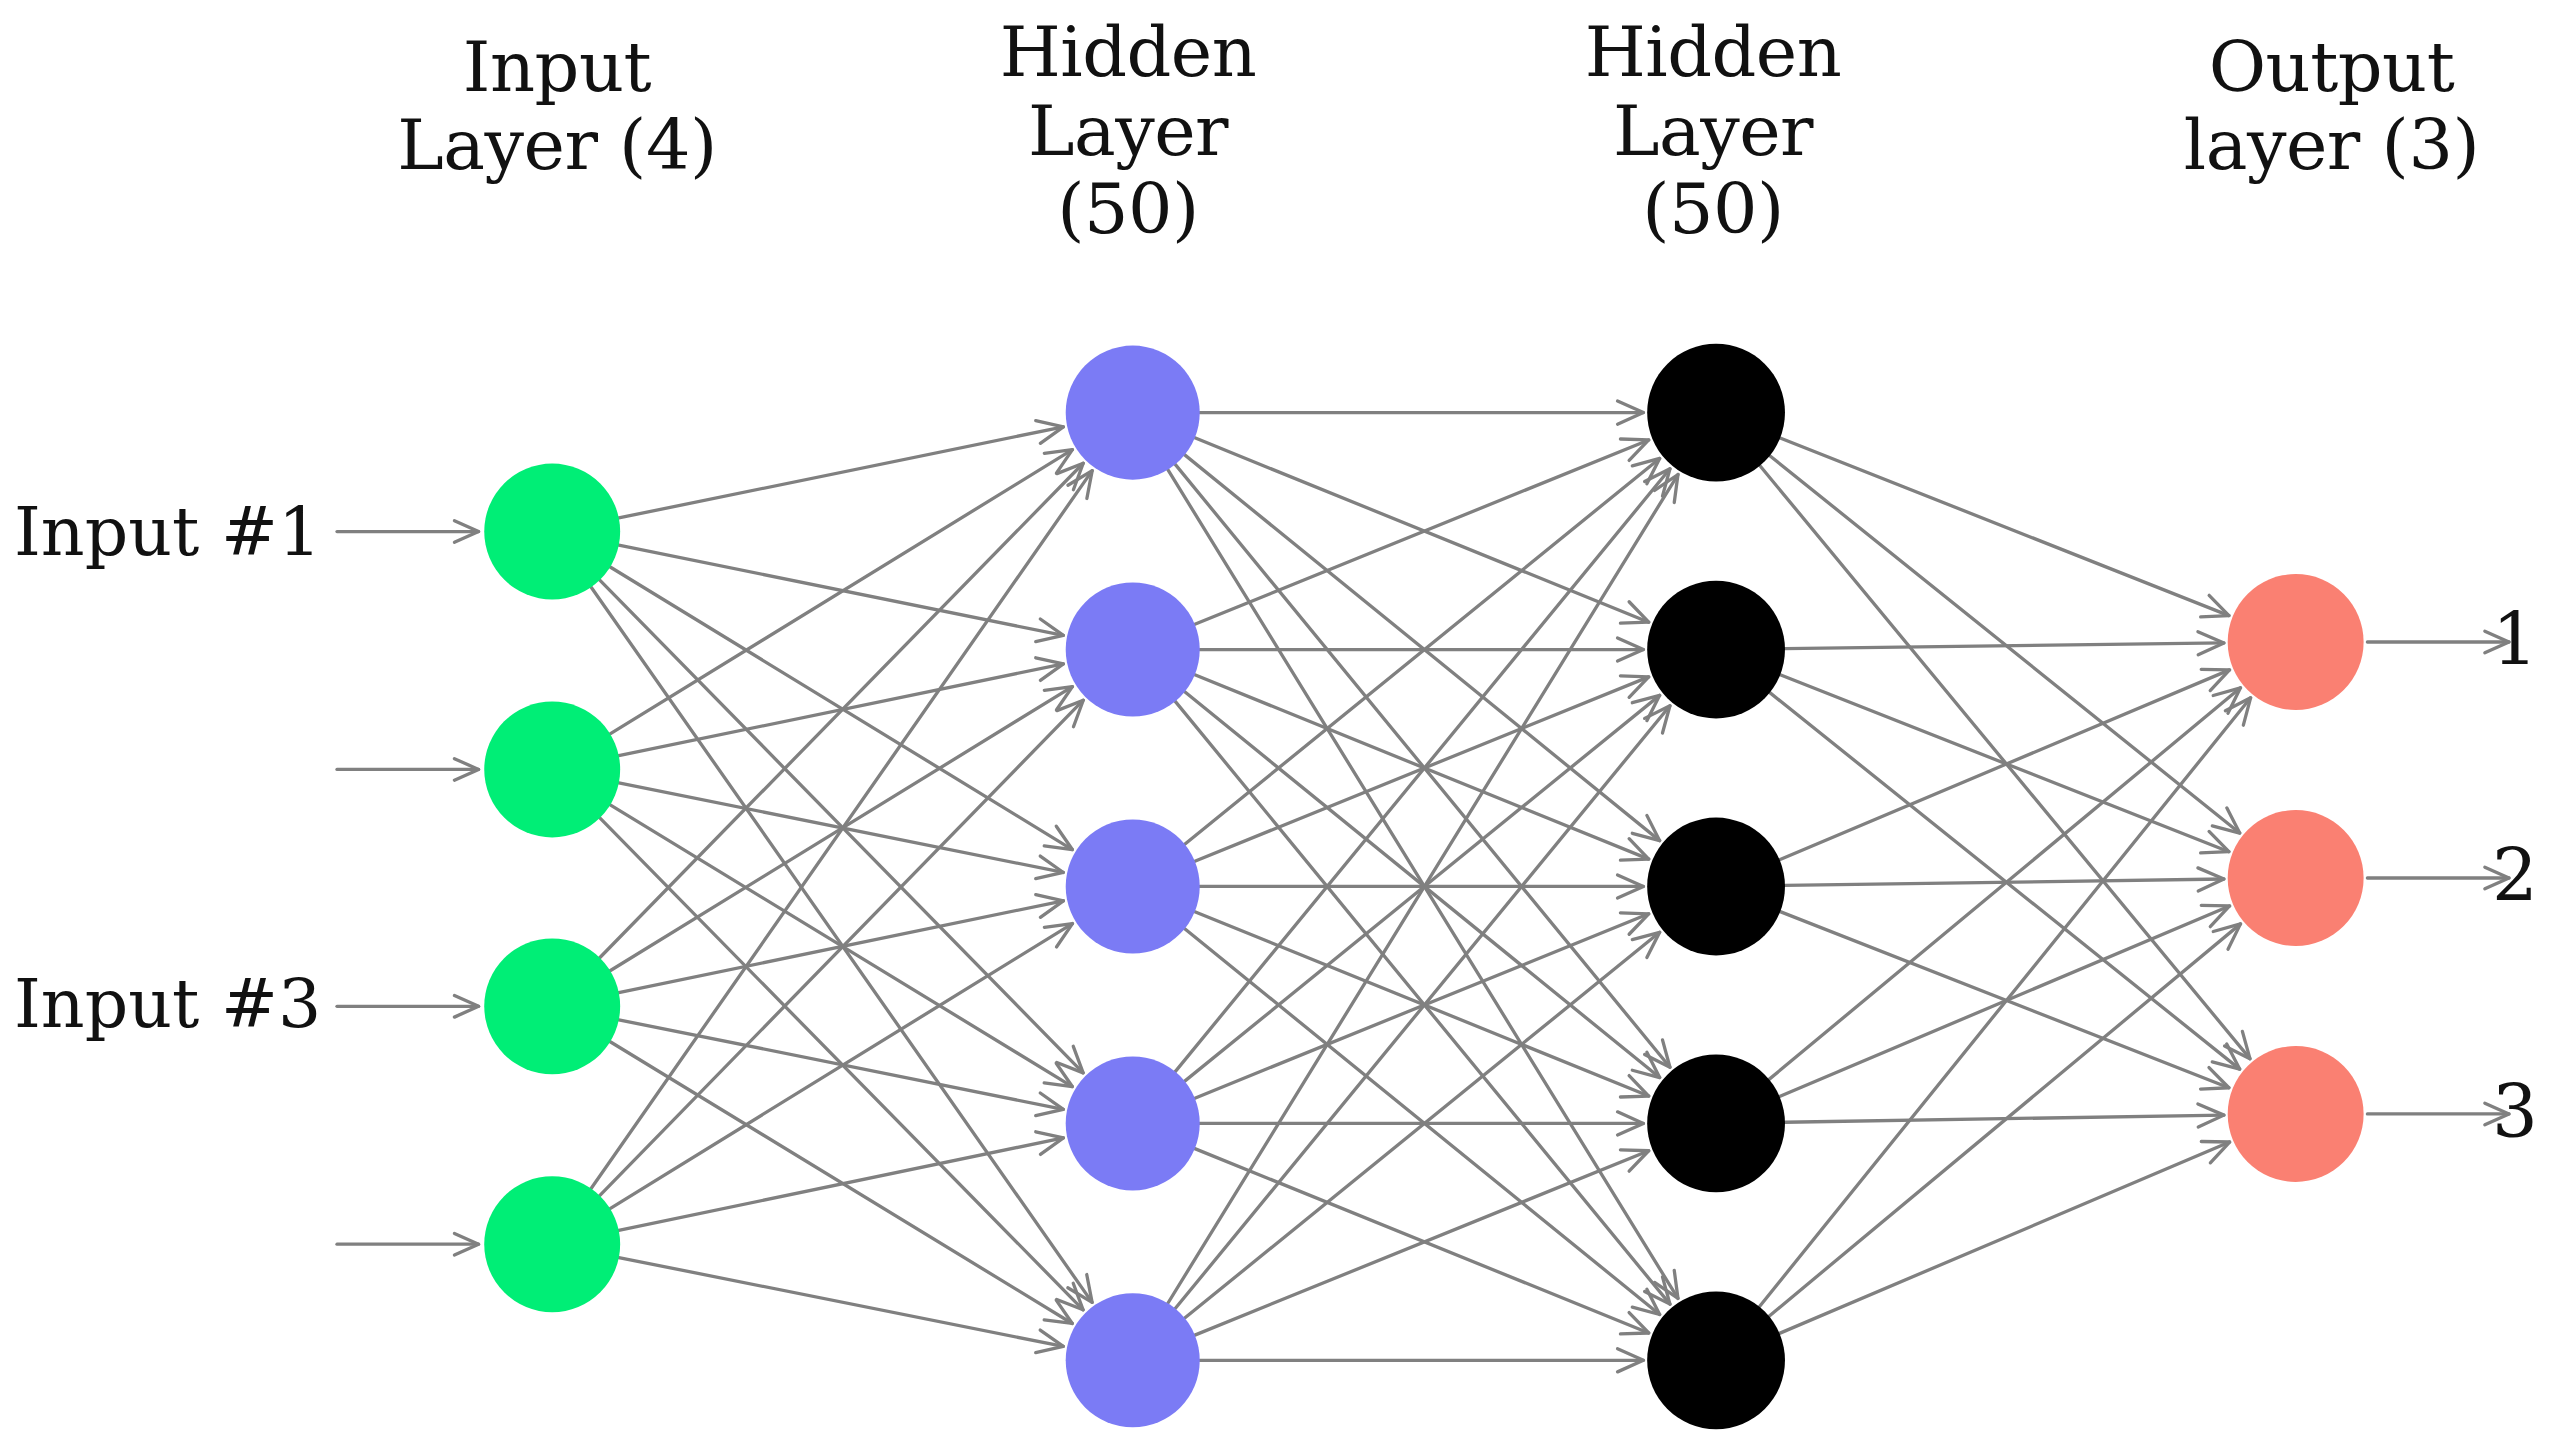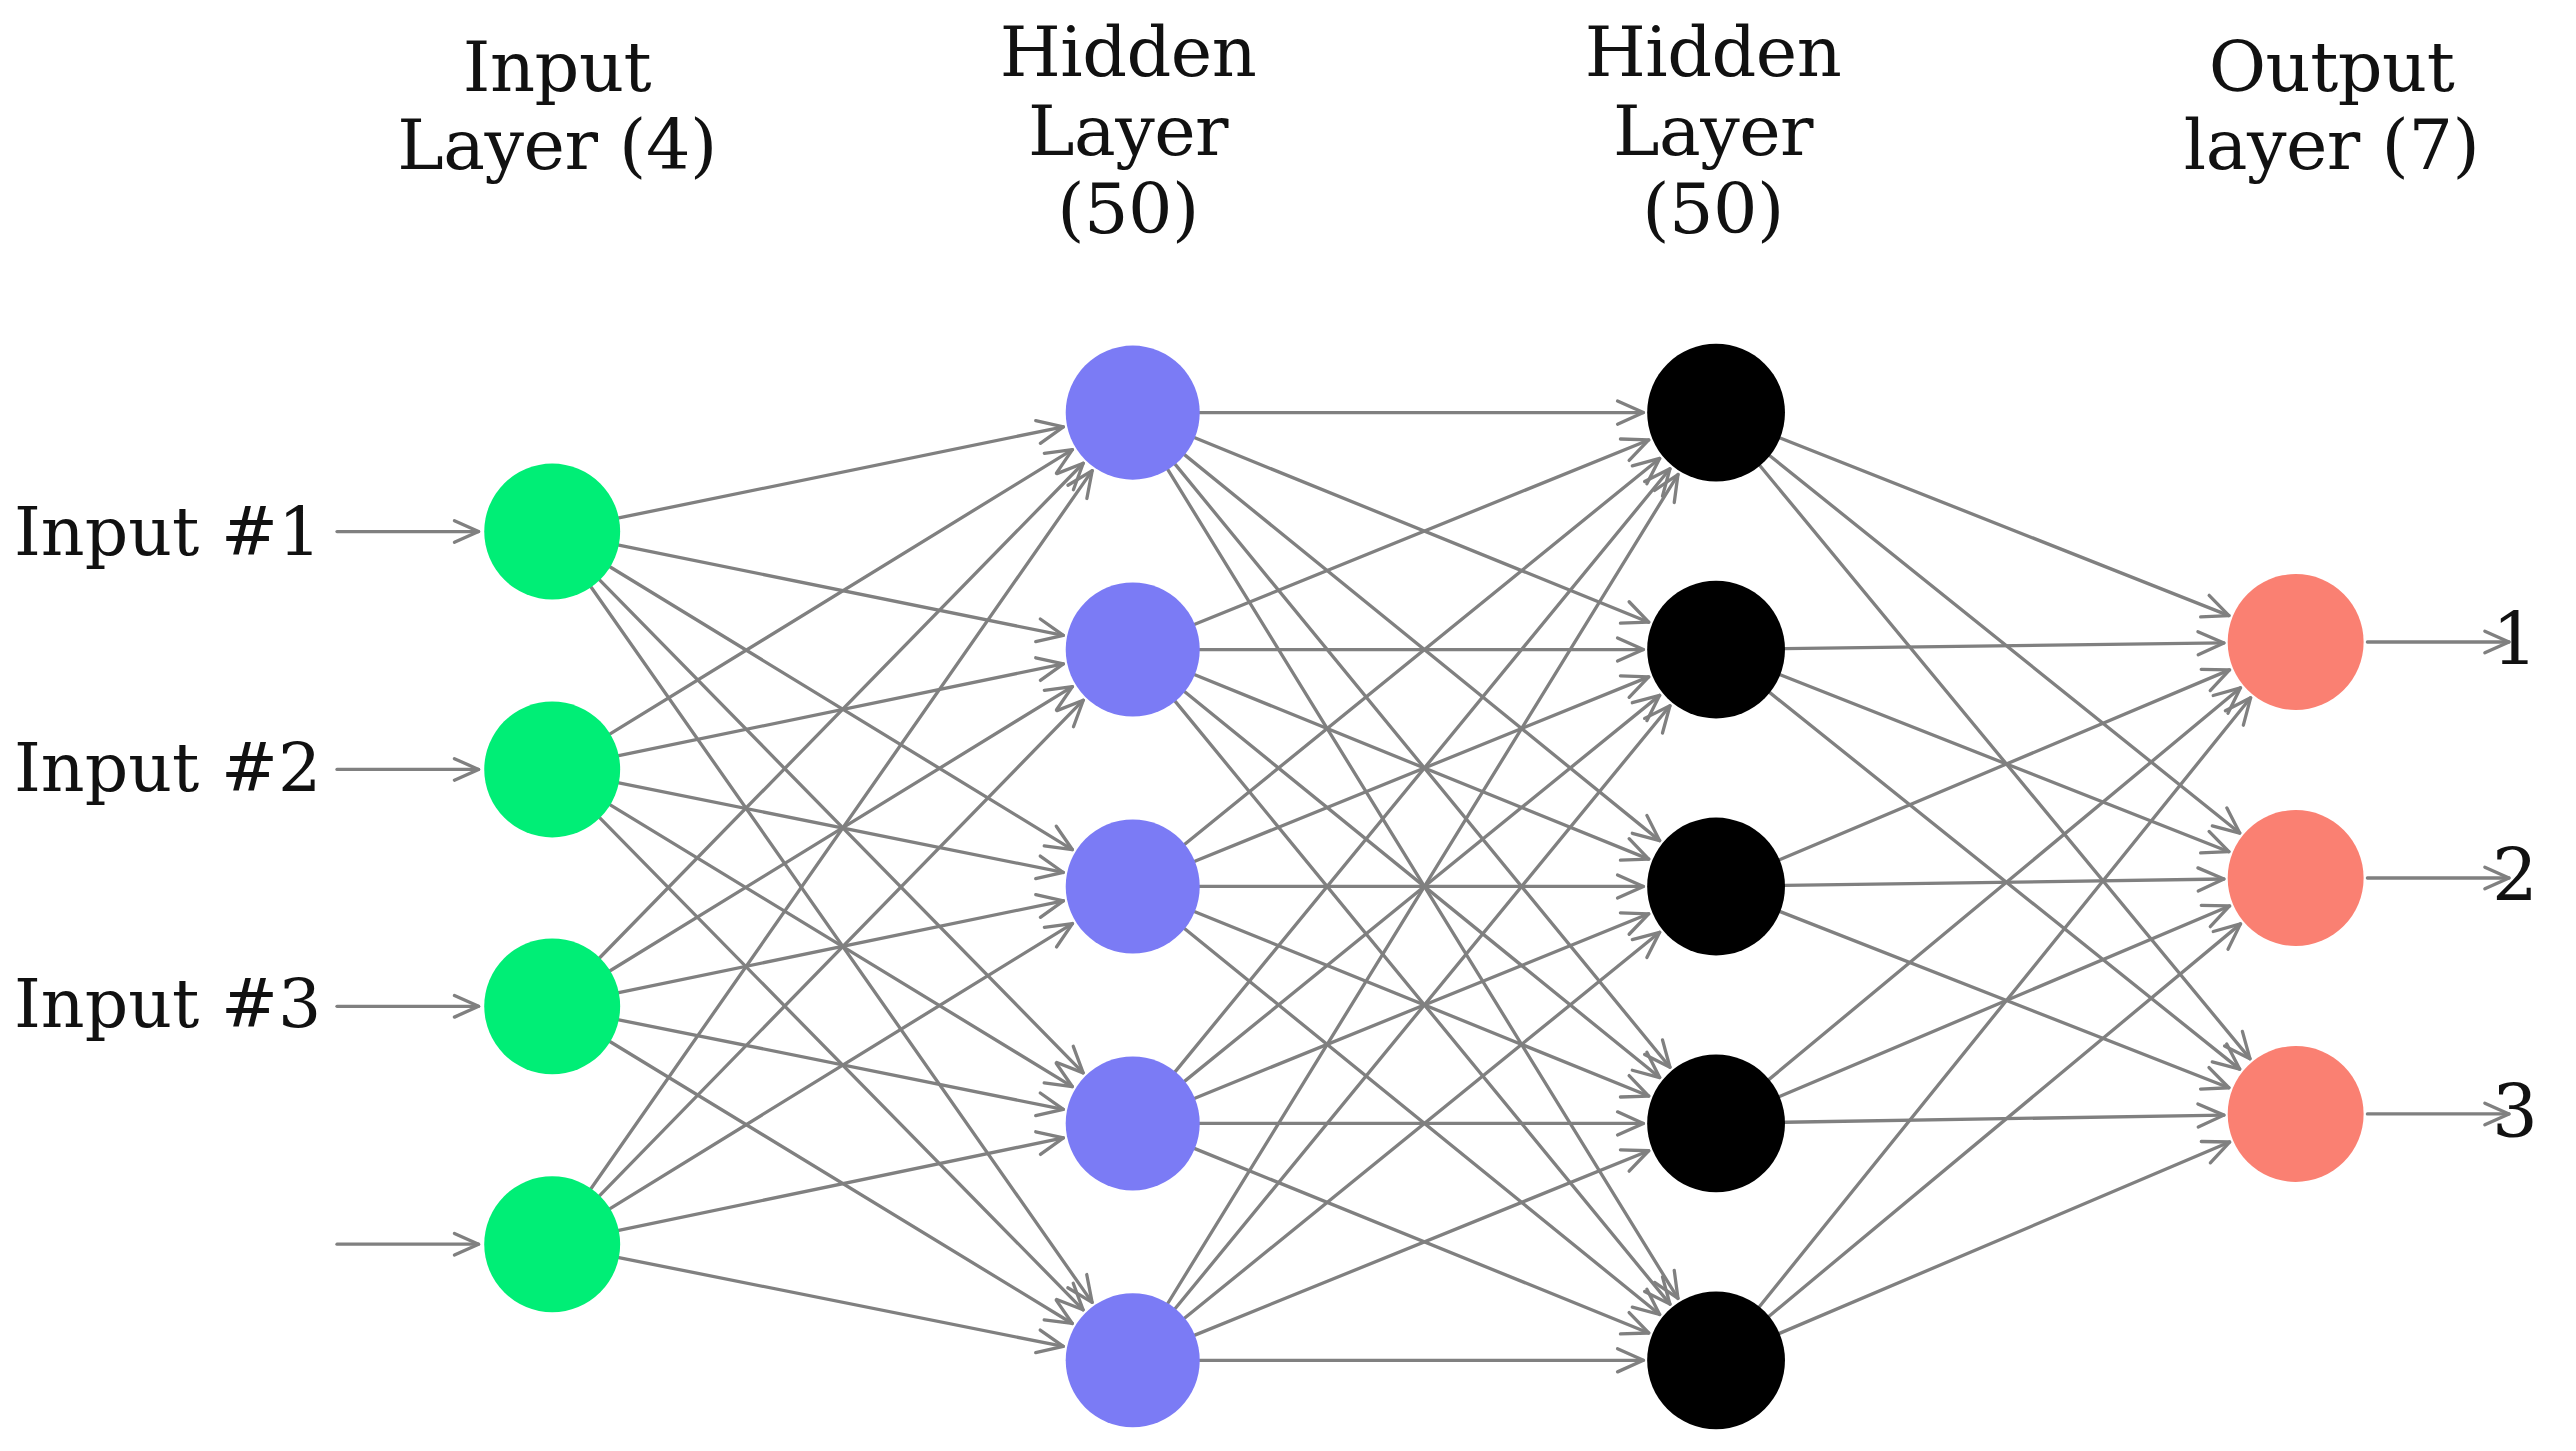--- a/index.html
+++ b/index.html
@@ -212,24 +212,23 @@
 
   <div class="layer-title" style="left: 321px; top: 28px; width: 472px;">Input
 Layer (4)</div>
   <div class="layer-title" style="left: 906px; top: 13.2px; width: 444px;">Hidden
 Layer
 (50)</div>
   <div class="layer-title" style="left: 1491px; top: 13.2px; width: 444px;">Hidden
 Layer
 (50)</div>
   <div class="layer-title" style="left: 2105px; top: 28px; width: 453px;">Output
-layer (7)</div>
+layer (3)</div>
 
   <div class="io-label in-label" style="left: 14px; top: 498px;">Input #1</div>
-  <div class="io-label in-label" style="left: 14px; top: 734px;">Input #2</div>
   <div class="io-label in-label" style="left: 14px; top: 970px;">Input #3</div>
 
   <div class="io-label out-label" style="left: 2492px; top: 604px;">1</div>
   <div class="io-label out-label" style="left: 2492px; top: 840px;">2</div>
   <div class="io-label out-label" style="left: 2492px; top: 1076px;">3</div>
 
 </div>
 
 
 </body></html>

